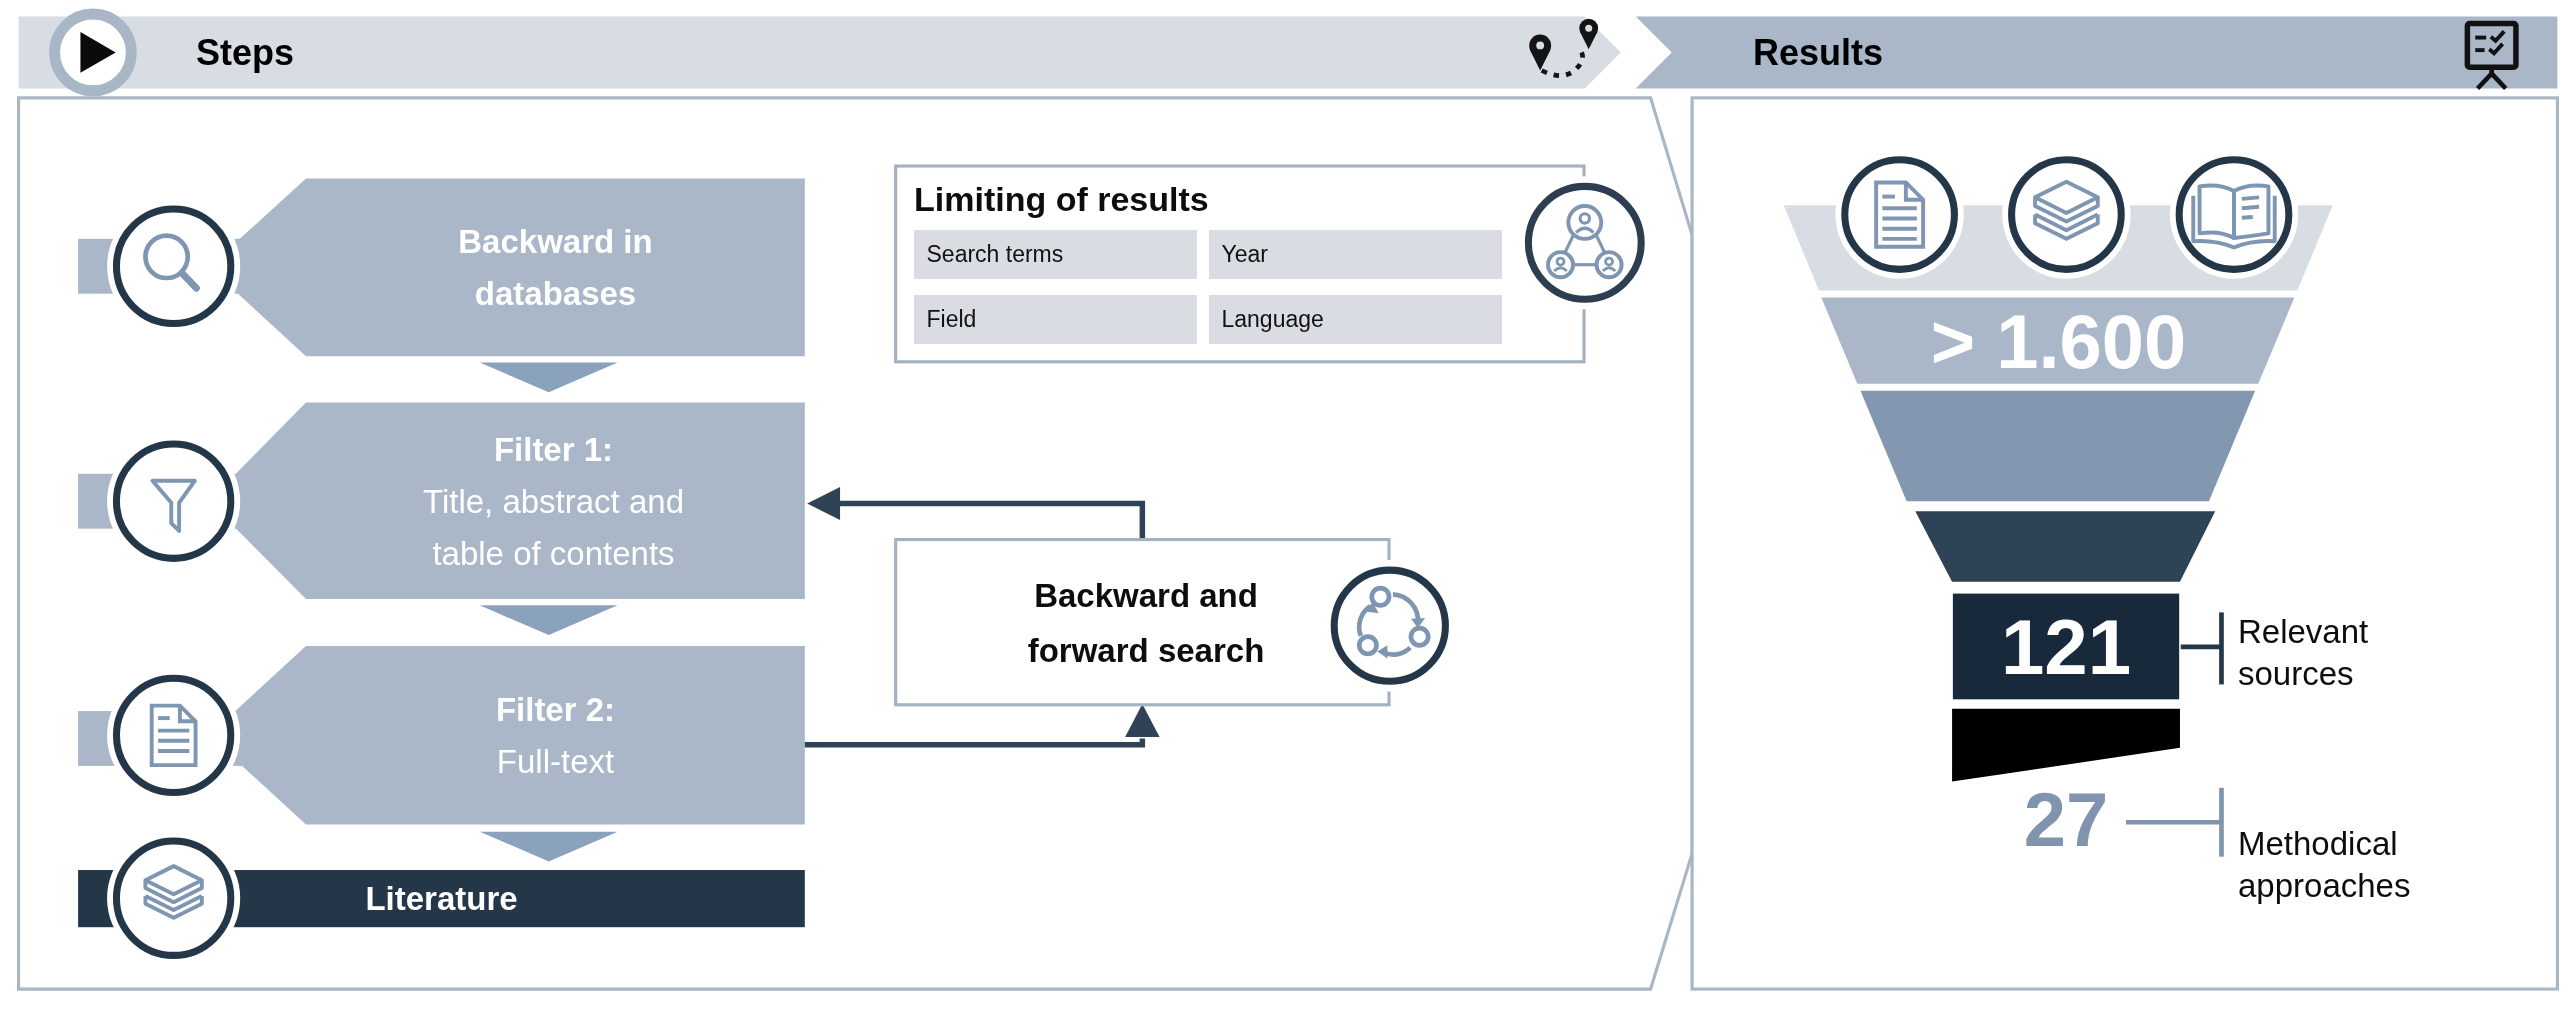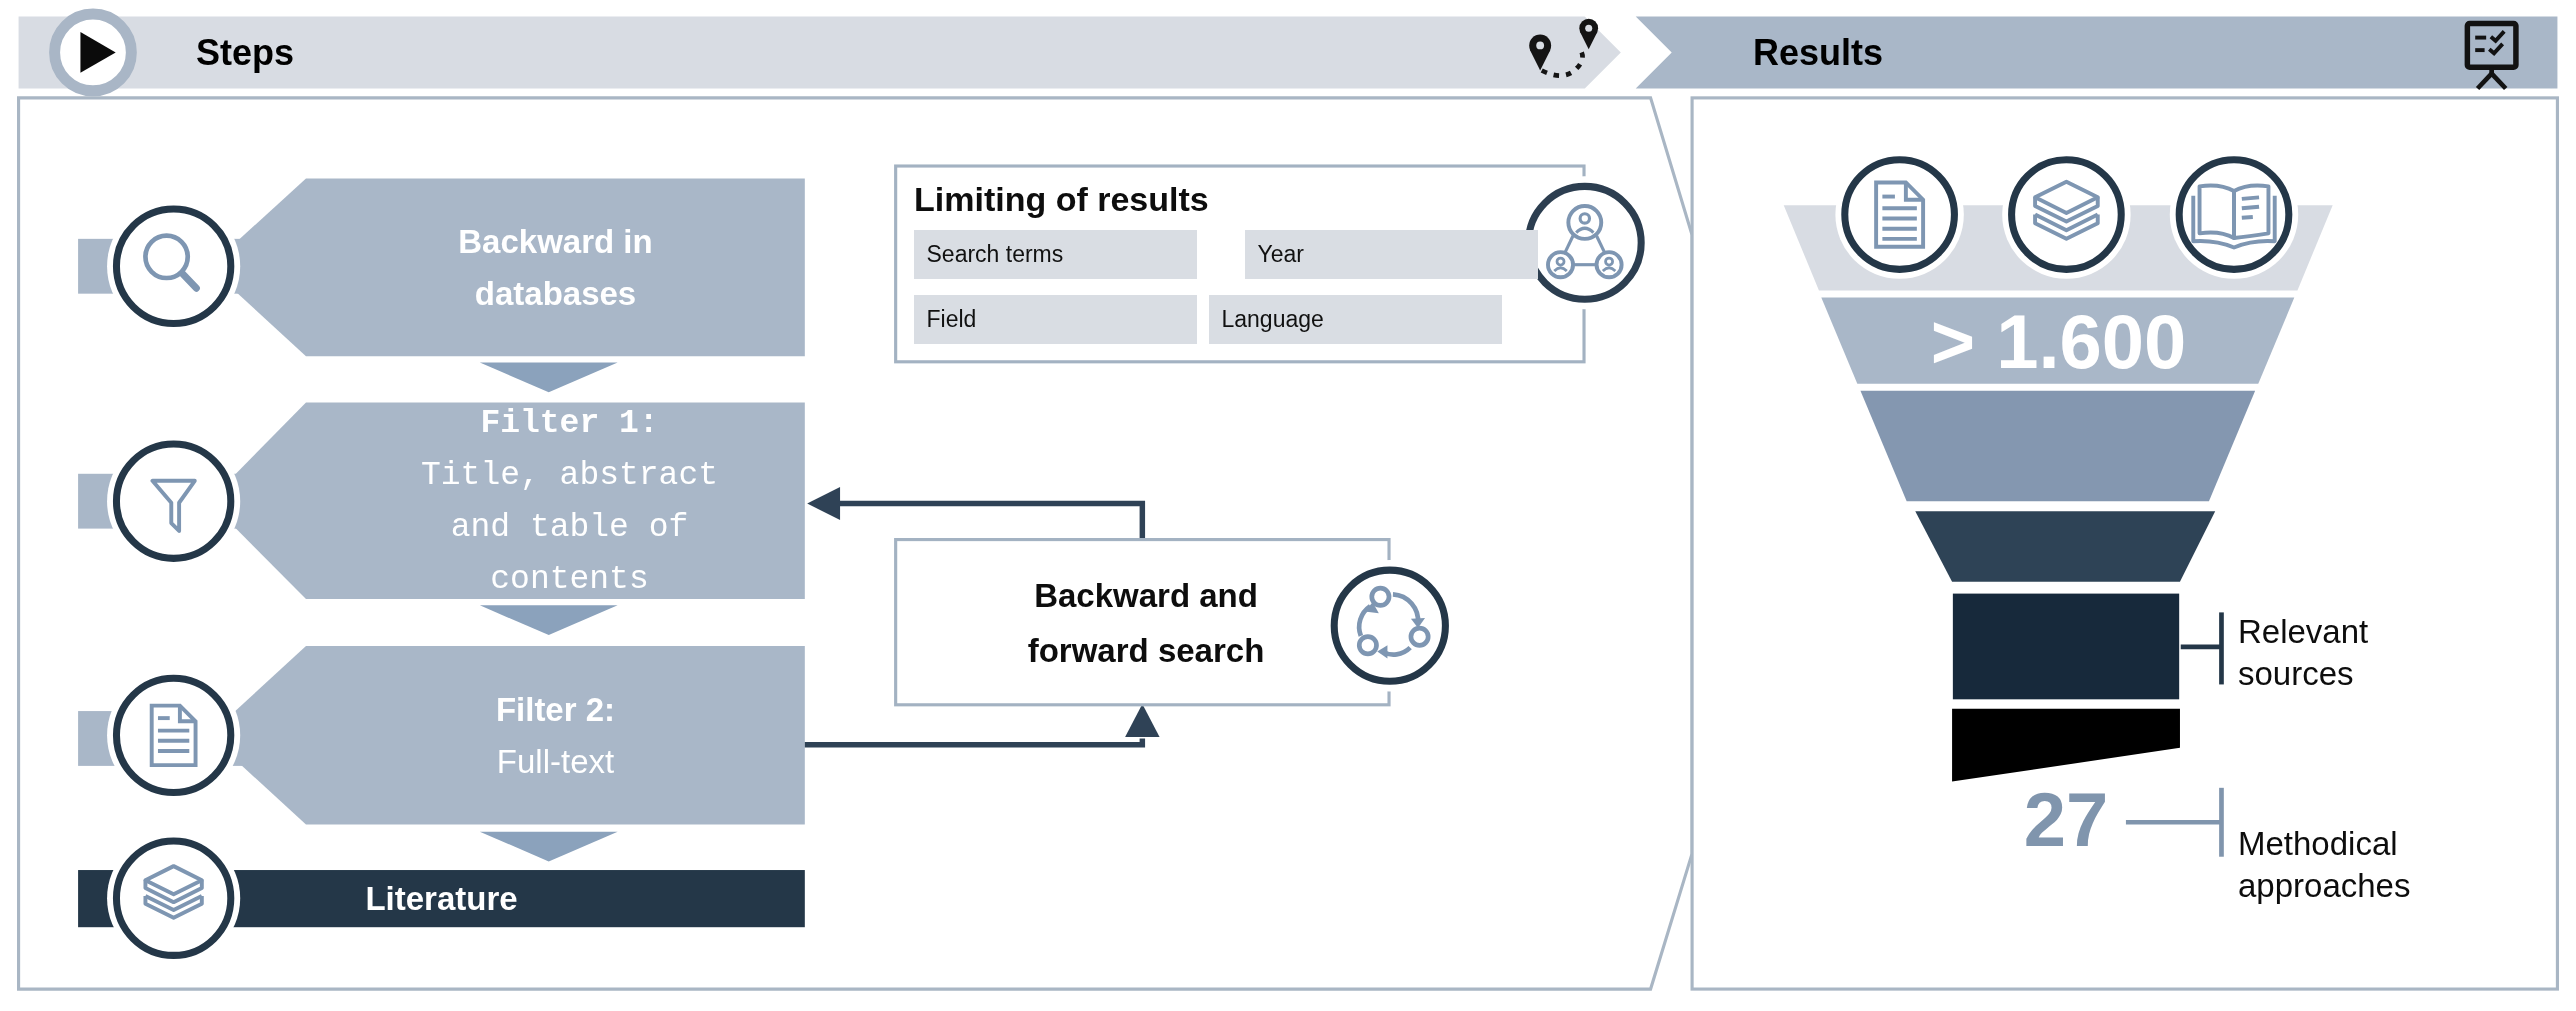--- a/index.html
+++ b/index.html
@@ -196,42 +196,43 @@
       <line x1="2836" y1="1006" x2="2836" y2="1094"></line>
     </g>
   </svg>
 
   <div class="txt hdr-title" style="left:196px;top:16.5px;height:72px;">Steps</div>
   <div class="txt hdr-title" style="left:1753px;top:16.5px;height:72px;">Results</div>
 
   <div class="txt banner-text" style="left:306px;top:179px;width:499px;height:178px;">
     <div class="bt-bold" style="max-width:259px;">Backward in databases</div>
   </div>
-  <div class="txt banner-text" style="left:320px;top:403px;width:499px;height:197px;font-family:Liberation Mono, monospace;">
+  <div class="txt banner-text" style="left:304px;top:403px;width:499px;height:197px;">
     <div class="bt-bold">Filter 1:</div>
     <div class="bt-reg">Title, abstract and table of contents</div>
   </div>
   <div class="txt banner-text" style="left:306px;top:646px;width:499px;height:179px;">
     <div class="bt-bold">Filter 2:</div>
     <div class="bt-reg">Full-text</div>
   </div>
   <div class="txt banner-text" style="left:78px;top:870px;width:727px;height:57px;">
     <div class="bt-bold">Literature</div>
   </div>
 
   <div class="txt box-title" style="left:914px;top:180px;">Limiting of results</div>
   <div class="cell" style="left:914px;top:230px;width:283px;height:49px;">Search terms</div>
-  <div class="cell" style="left:1209px;top:230px;width:293px;height:49px;margin-left:36px;">Year</div>
+  <div class="cell" style="left:1209px;top:230px;width:293px;height:49px;">Year</div>
   <div class="cell" style="left:914px;top:295px;width:283px;height:49px;">Field</div>
   <div class="cell" style="left:1209px;top:295px;width:293px;height:49px;">Language</div>
 
   <div class="txt bf-text" style="left:895px;top:540px;width:454px;height:165px;">
     <div style="max-width:266px;">Backward and forward search</div>
   </div>
 
   <div class="txt funnel-num" style="left:1822px;top:298px;width:473px;height:86px;font-size:76px;">&gt; 1.600</div>
+  <div class="txt funnel-num" style="left:1953px;top:594px;width:226px;height:106px;font-size:78px;">121</div>
   <div class="txt funnel-num" style="left:1953px;top:780px;width:226px;height:78px;font-size:76px;color:#8095ad;">27</div>
 
   <div class="txt flabel" style="left:2238px;top:611px;width:188px;">Relevant sources</div>
   <div class="txt flabel" style="left:2238px;top:787px;width:196px;margin-top:36px;">Methodical approaches</div>
 
 </div>
 
 
 </body></html>

